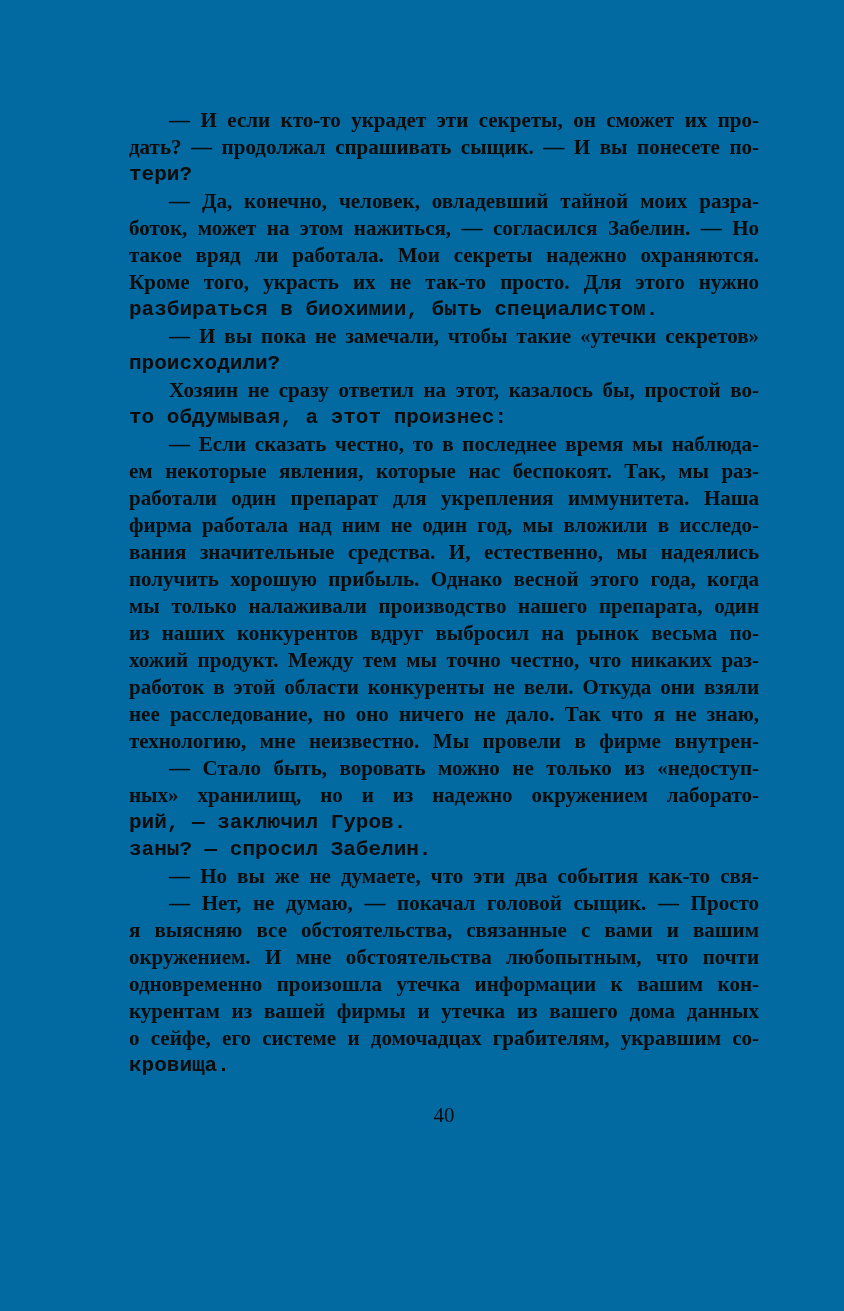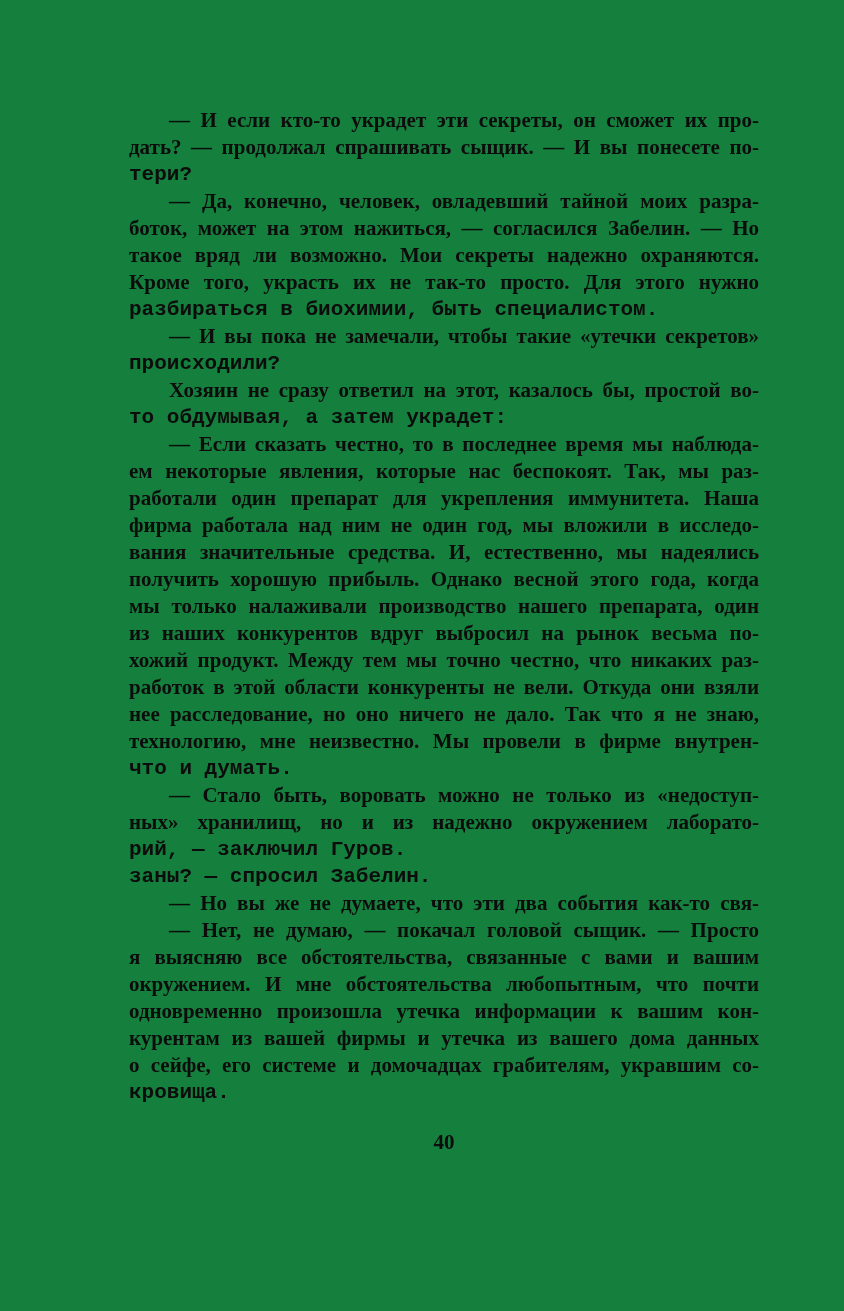--- a/index.html
+++ b/index.html
@@ -4,21 +4,21 @@
 <style>
   html, body {
     margin: 0;
     padding: 0;
     background: #ffffff;
   }
   .book-page {
     position: relative;
     width: 844px;
     height: 1311px;
-    background: #15803d;
+    background: #0369a1;
     overflow: hidden;
     font-family: "Liberation Serif", "DejaVu Serif", serif;
     color: #0c0c0c;
   }
   .text-block {
     position: absolute;
     left: 129px;
     top: 107px;
     width: 630px;
     font-size: 21px;
@@ -43,63 +43,62 @@
     text-align-last: left;
     font-family: Liberation Mono, monospace;
     -moz-text-align-last: left;
   }
   .page-number {
     margin-top: 23px;
     text-align: center;
     text-align-last: center;
     -moz-text-align-last: center;
     font-size: 21px;
-    font-weight: bold;
+    font-weight: normal;
   }
 </style>
 </head>
 <body>
 
 <div class="book-page">
   <div class="text-block">
 
     <div class="paragraph">
         <div class="line first">— И если кто-то украдет эти секреты, он сможет их про-</div>
         <div class="line">дать? — продолжал спрашивать сыщик. — И вы понесете по-</div>
         <div class="line last">тери?</div>
       </div>
       <div class="paragraph">
         <div class="line first">— Да, конечно, человек, овладевший тайной моих разра-</div>
         <div class="line">боток, может на этом нажиться, — согласился Забелин. — Но</div>
-        <div class="line">такое вряд ли возможно. Мои секреты надежно охраняются.</div>
+        <div class="line">такое вряд ли работала. Мои секреты надежно охраняются.</div>
         <div class="line">Кроме того, украсть их не так-то просто. Для этого нужно</div>
         <div class="line last">разбираться в биохимии, быть специалистом.</div>
       </div>
       <div class="paragraph">
         <div class="line first">— И вы пока не замечали, чтобы такие «утечки секретов»</div>
         <div class="line last">происходили?</div>
       </div>
       <div class="paragraph">
         <div class="line first">Хозяин не сразу ответил на этот, казалось бы, простой во-</div>
-        <div class="line last">то обдумывая, а затем украдет:</div>
+        <div class="line last">то обдумывая, а этот произнес:</div>
       </div>
       <div class="paragraph">
         <div class="line first">— Если сказать честно, то в последнее время мы наблюда-</div>
         <div class="line">ем некоторые явления, которые нас беспокоят. Так, мы раз-</div>
         <div class="line">работали один препарат для укрепления иммунитета. Наша</div>
         <div class="line">фирма работала над ним не один год, мы вложили в исследо-</div>
         <div class="line">вания значительные средства. И, естественно, мы надеялись</div>
         <div class="line">получить хорошую прибыль. Однако весной этого года, когда</div>
         <div class="line">мы только налаживали производство нашего препарата, один</div>
         <div class="line">из наших конкурентов вдруг выбросил на рынок весьма по-</div>
         <div class="line">хожий продукт. Между тем мы точно честно, что никаких раз-</div>
         <div class="line">работок в этой области конкуренты не вели. Откуда они взяли</div>
         <div class="line">нее расследование, но оно ничего не дало. Так что я не знаю,</div>
         <div class="line">технологию, мне неизвестно. Мы провели в фирме внутрен-</div>
-        <div class="line last">что и думать.</div>
       </div>
       <div class="paragraph">
         <div class="line first">— Стало быть, воровать можно не только из «недоступ-</div>
         <div class="line">ных» хранилищ, но и из надежно окружением лаборато-</div>
         <div class="line last">рий, — заключил Гуров.</div>
       </div>
       <div class="paragraph">
         <div class="line last">заны? — спросил Забелин.</div>
         <div class="line first">— Но вы же не думаете, что эти два события как-то свя-</div>
       </div>

